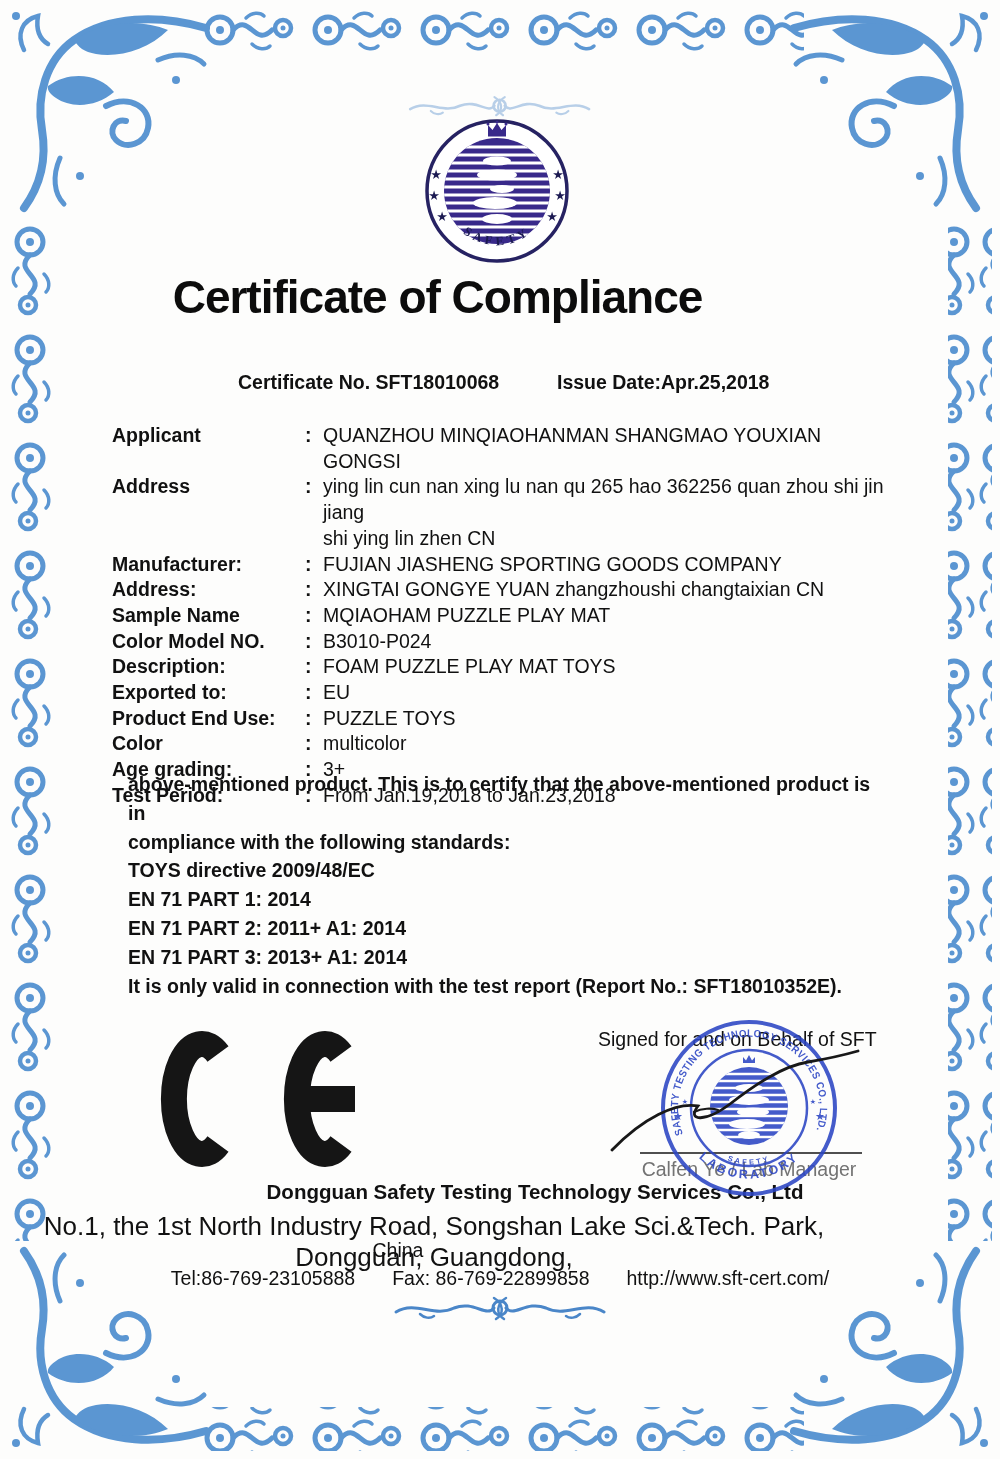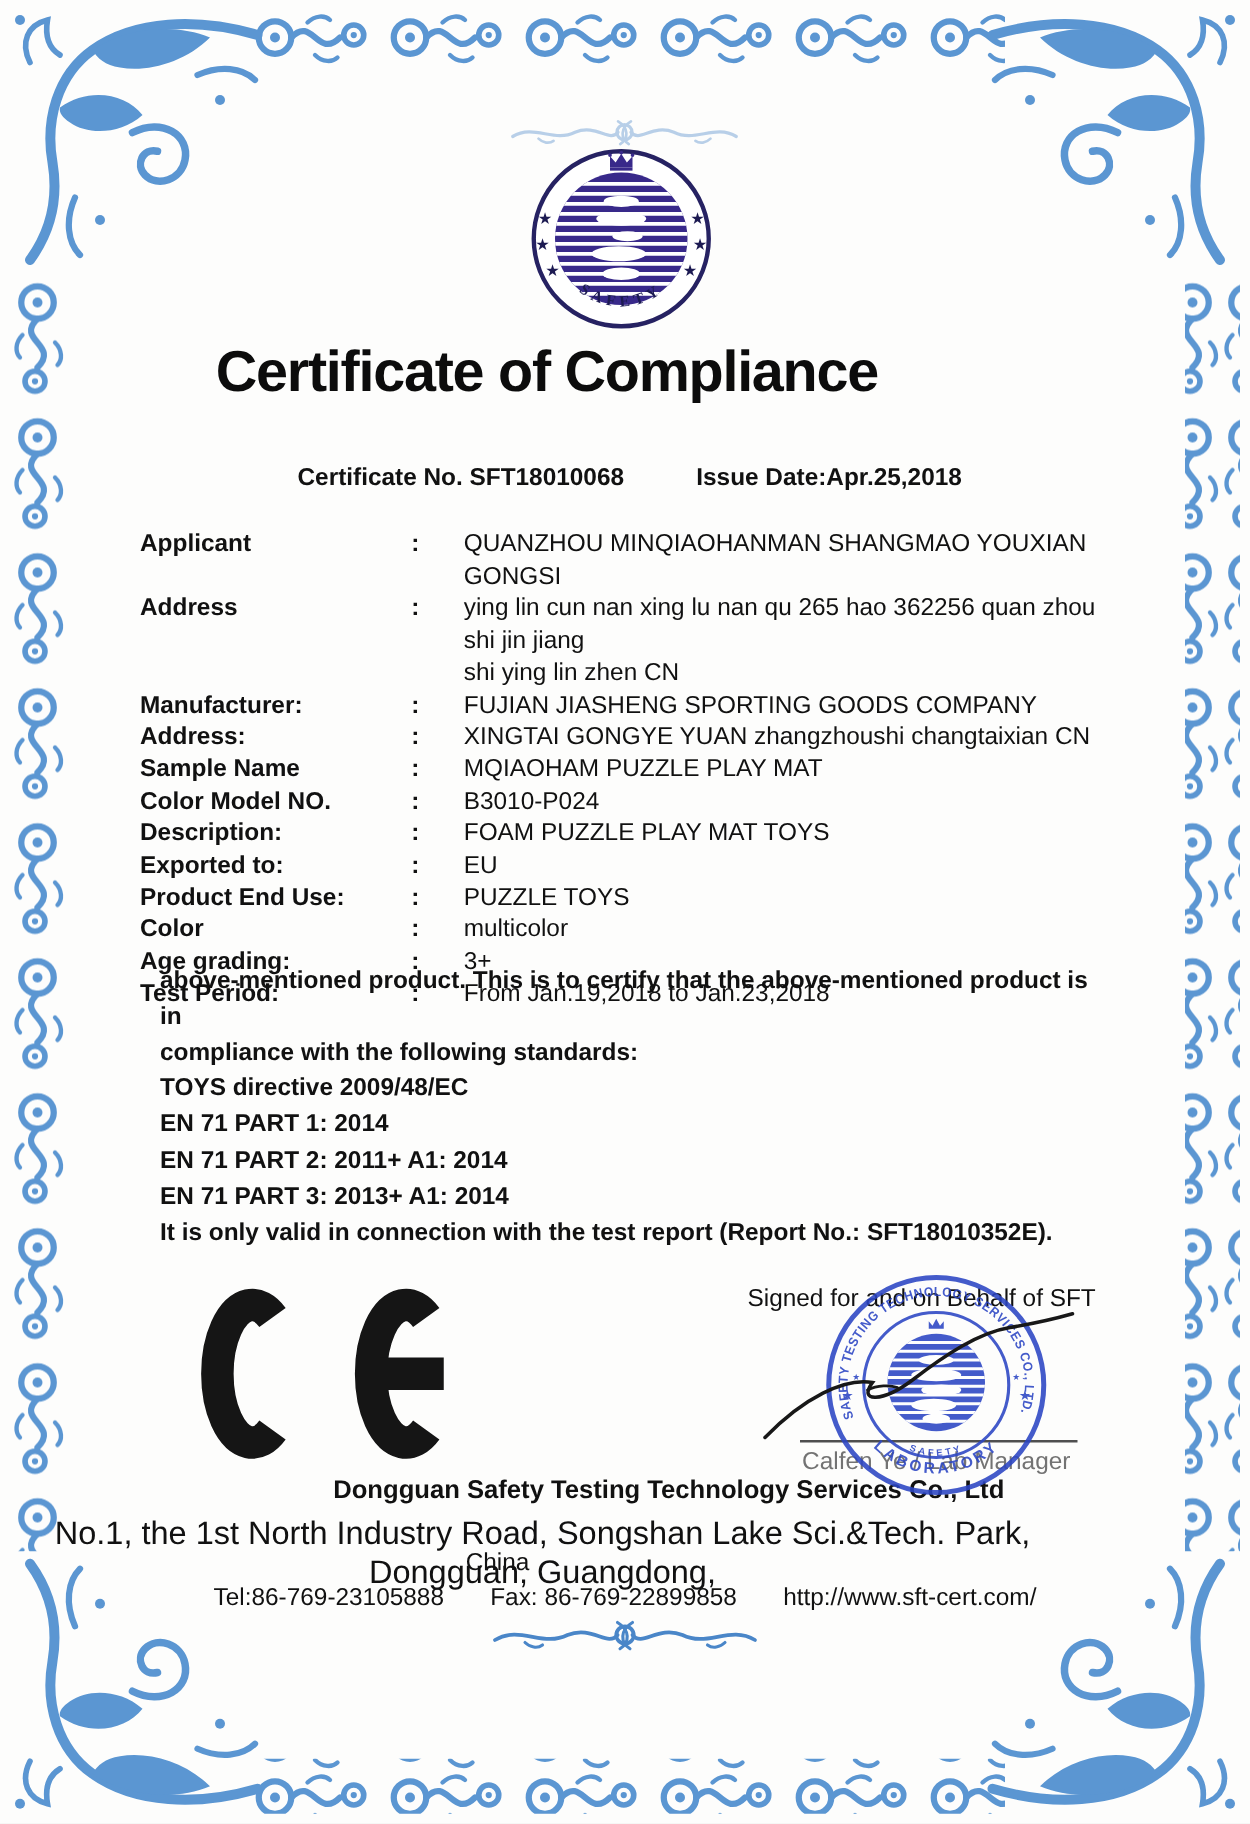--- a/index.html
+++ b/index.html
@@ -4,21 +4,21 @@
 <style>
   html,body{margin:0;padding:0;}
   body{background:#e8e8e8;font-family:"Liberation Sans","DejaVu Sans",sans-serif;}
   .page{position:relative;width:1000px;height:1459px;margin:0 auto;background:#fdfdfc;overflow:hidden;color:#111;}
   .abs{position:absolute;}
   .bc{color:#5b96d2;}
   .dvc{color:#4a86c8;}
   .title{left:0;top:270px;width:875px;text-align:center;font-size:46px;font-weight:bold;letter-spacing:-1px;color:#0c0c0c;}
   .meta{top:371px;font-size:19.5px;font-weight:bold;white-space:nowrap;}
   .fields{left:112px;top:423px;width:780px;font-size:19.5px;line-height:25.7px;}
-  .frow{display:grid;grid-template-columns:193px 18px 1fr;gap:24px;}
+  .frow{display:grid;grid-template-columns:193px 18px 1fr;}
   .flabel{font-weight:bold;}
   .fcolon{font-weight:bold;}
   .statement{left:128px;top:770px;width:760px;font-size:19.5px;font-weight:bold;line-height:28.8px;}
   .signedfor{left:598px;top:1028px;width:260px;font-size:19.5px;white-space:nowrap;}
   .sigline{left:640px;top:1152px;width:222px;border-top:2px solid #4f4f4f;height:0;}
   .signatory{left:624px;top:1158px;width:250px;text-align:center;font-size:19.5px;color:#737373;white-space:nowrap;}
   .company{left:35px;top:1180px;width:1000px;text-align:center;font-size:20.5px;font-weight:bold;}
   .addr1{left:0;top:1211px;width:868px;text-align:center;font-size:26px;}
   .addr2{left:0;top:1239px;width:796px;text-align:center;font-size:19.5px;}
   .contact{left:0;top:1267px;width:1000px;display:flex;justify-content:center;gap:37px;font-size:19.5px;}

